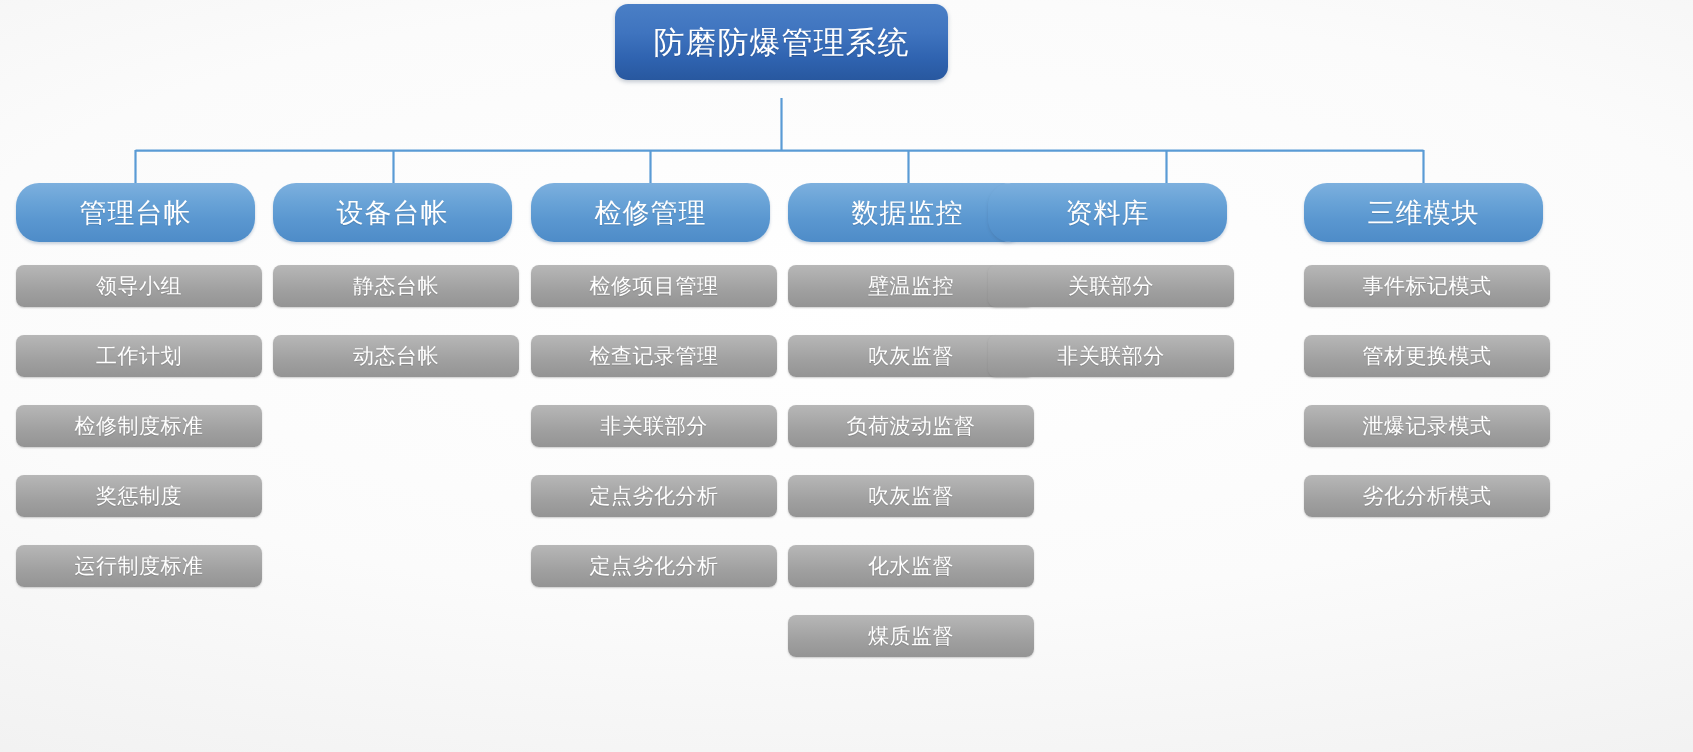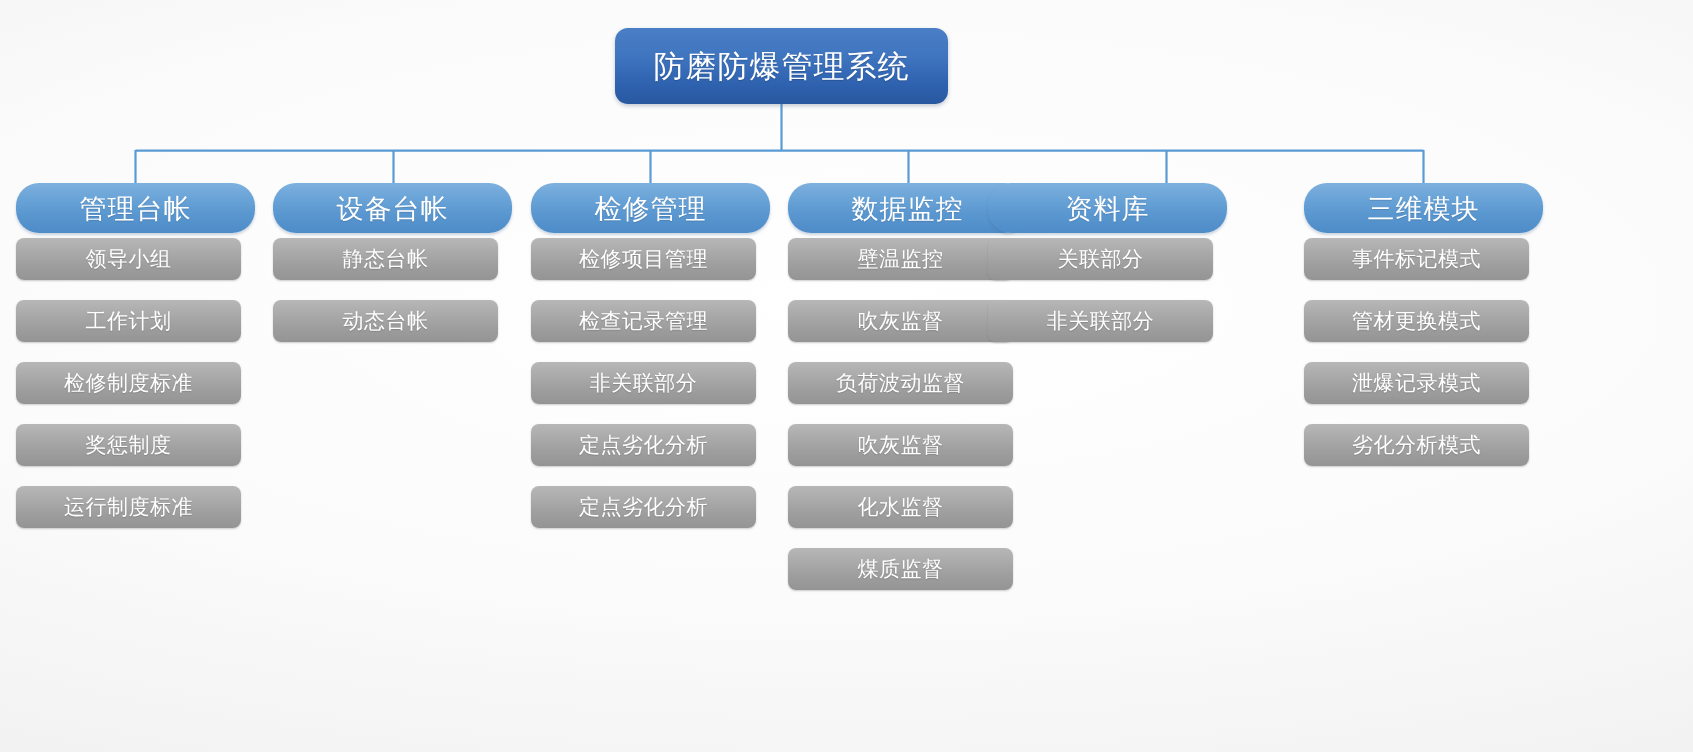--- a/index.html
+++ b/index.html
@@ -32,21 +32,21 @@
     top: 0;
     width: 1693px;
     height: 260px;
     pointer-events: none;
   }
 
   
   .root-node {
     position: absolute;
     left: 615px;
-    top: 28px;
+    top: 4px;
     width: 333px;
     height: 76px;
     border-radius: 13px;
     background: linear-gradient(180deg, #4a7fc6 0%, #3f74bf 38%, #2f63b0 72%, #28589f 100%);
     box-shadow: 0 2px 4px rgba(60,80,110,0.30);
     display: flex;
     align-items: center;
     justify-content: center;
     box-sizing: border-box;
   }
@@ -67,51 +67,51 @@
   }
   .col-0 { left: 16px; }
   .col-1 { left: 273px; }
   .col-2 { left: 531px; }
   .col-3 { left: 788px; }
   .col-4 { left: 988px; text-align: right; }
   .col-5 { left: 1304px; }
 
   .level2-node {
     width: 239px;
-    height: 50px;
+    height: 59px;
     border-radius: 23px;
     background: linear-gradient(180deg, #7db0de 0%, #69a3d7 32%, #5a97d0 62%, #4e8cc8 100%);
     box-shadow: 0 2px 3px rgba(70,100,140,0.28);
     display: flex;
     align-items: center;
     justify-content: center;
     box-sizing: border-box;
-    margin-bottom: 5px;
+    margin-bottom: 23px;
   }
   .level2-node .node-text {
     color: #ffffff;
     font-size: 27px;
     letter-spacing: 1px;
     line-height: 1;
     text-shadow: 0 1px 1px rgba(0,0,0,0.14);
     white-space: nowrap;
   }
 
   
   .leaf-node {
-    width: 225px;
+    width: 246px;
     height: 42px;
     border-radius: 8px;
     background: linear-gradient(180deg, #b7b7b7 0%, #adadad 26%, #9f9f9f 62%, #949494 100%);
     box-shadow: 0 1px 2px rgba(110,110,110,0.35);
     display: flex;
     align-items: center;
     justify-content: center;
     box-sizing: border-box;
-    margin-bottom: 20px;
+    margin-bottom: 28px;
   }
   .leaf-node .node-text {
     color: #ffffff;
     font-size: 21px;
     letter-spacing: 0.5px;
     line-height: 1;
     text-shadow: 0 1px 1px rgba(90,90,90,0.35);
     white-space: nowrap;
   }
 

